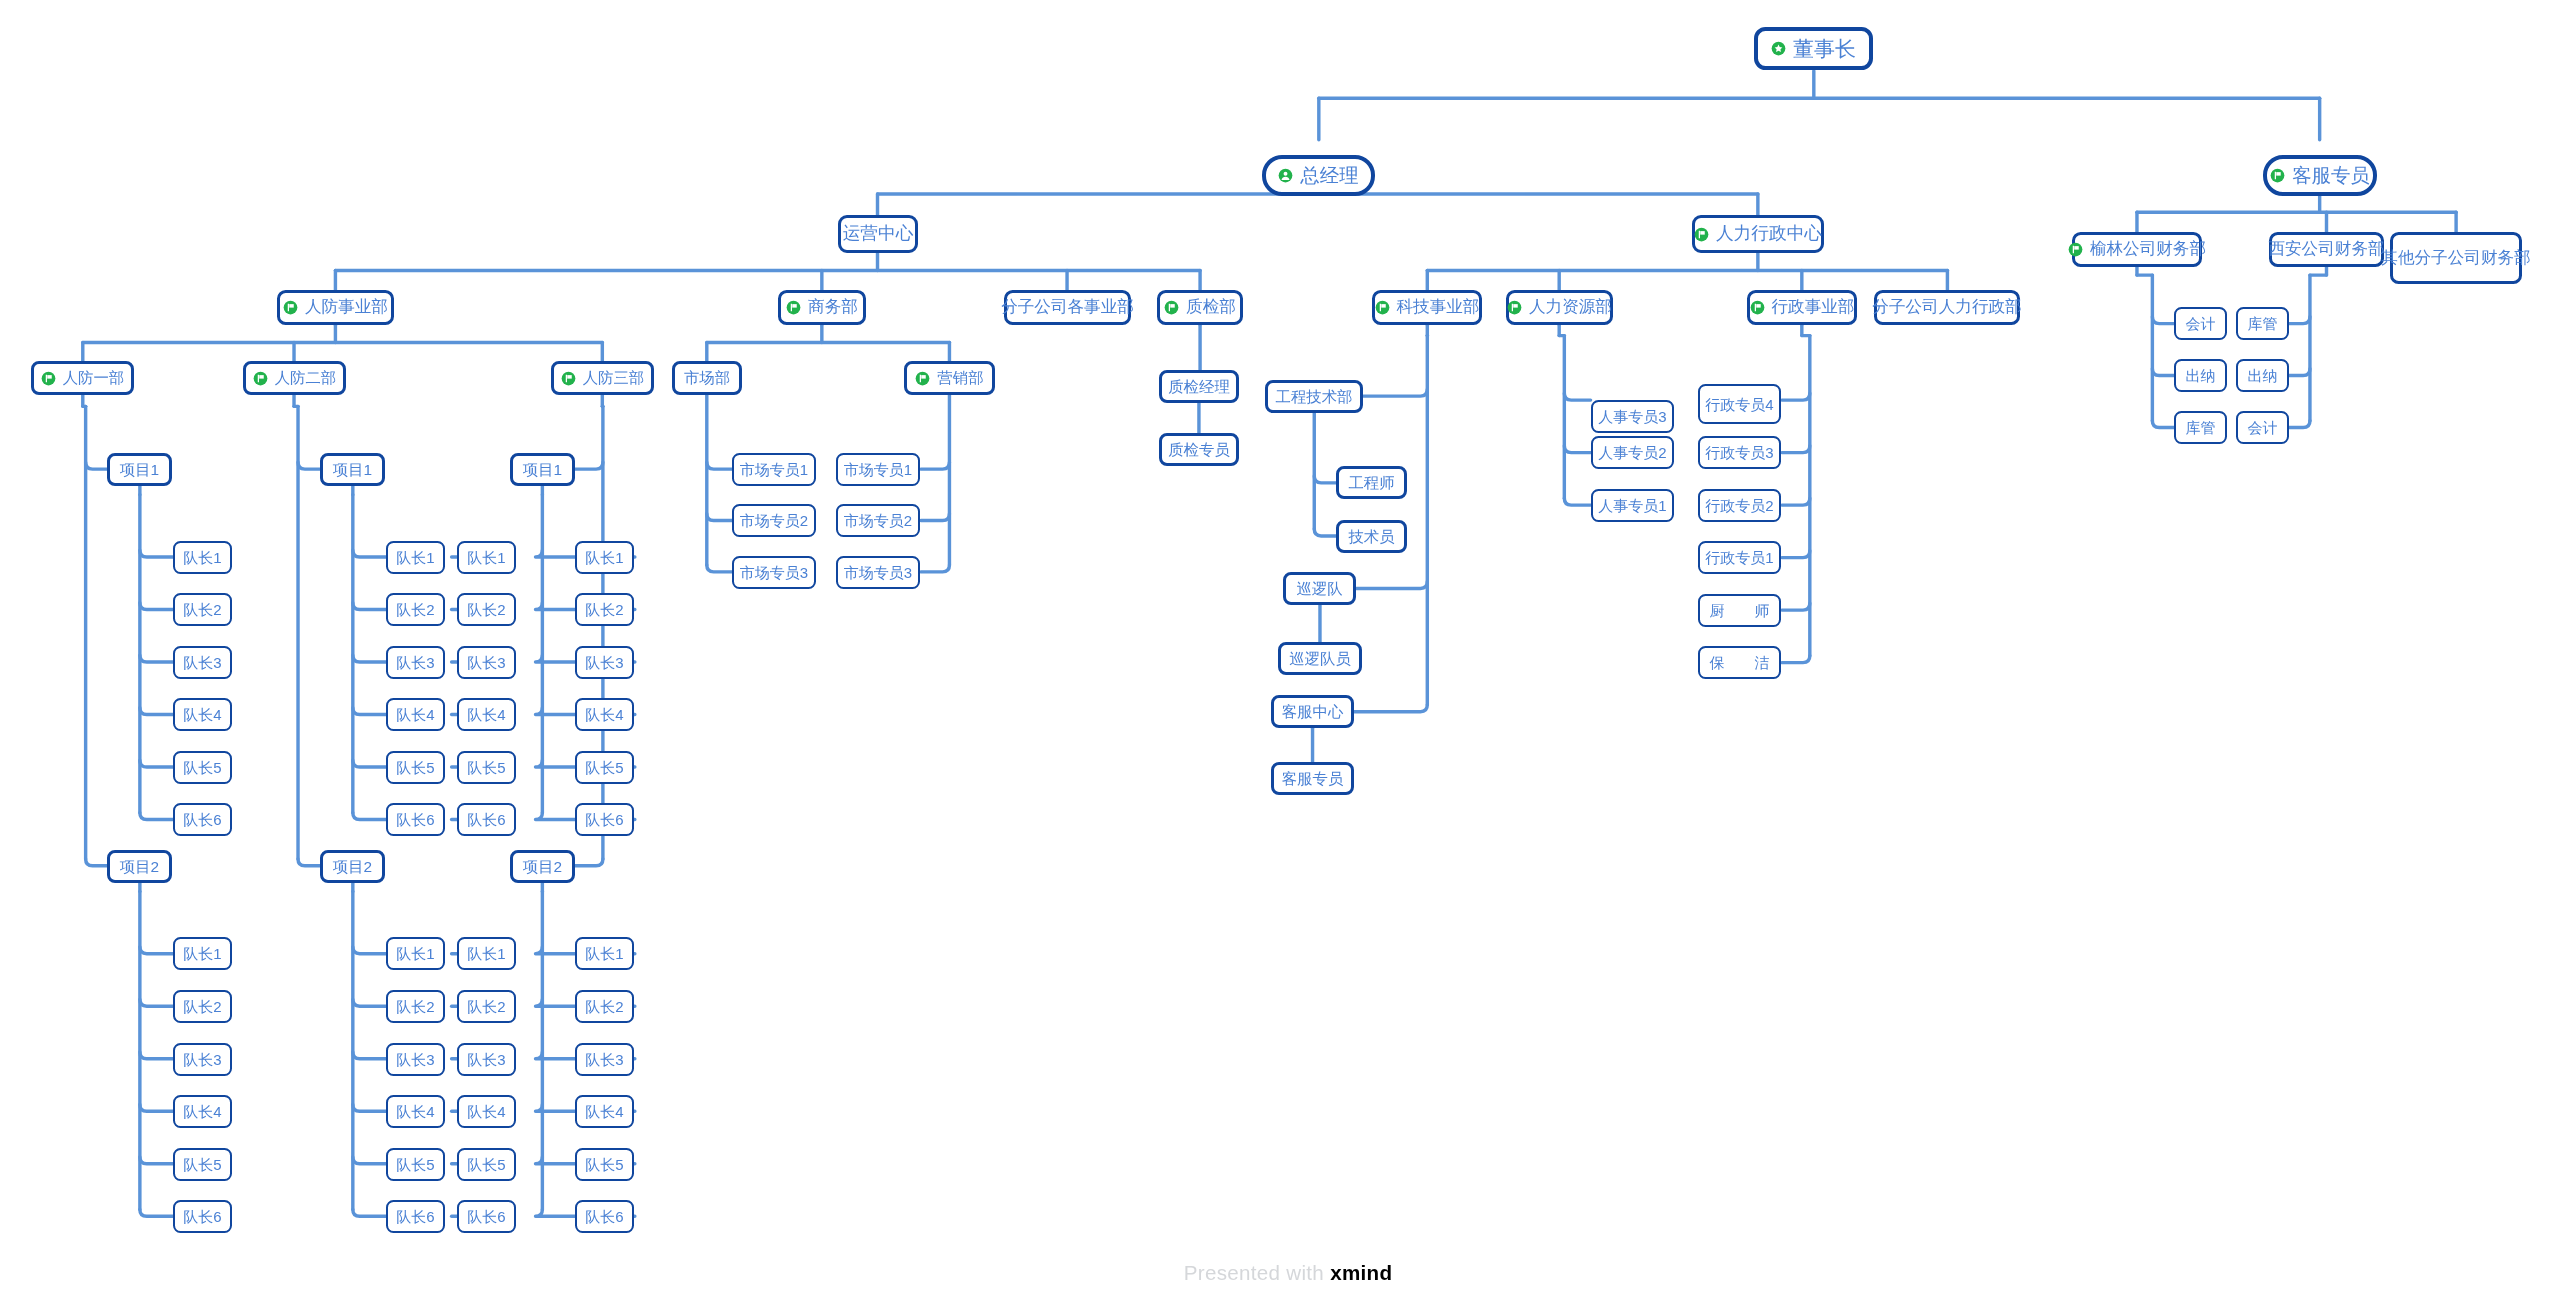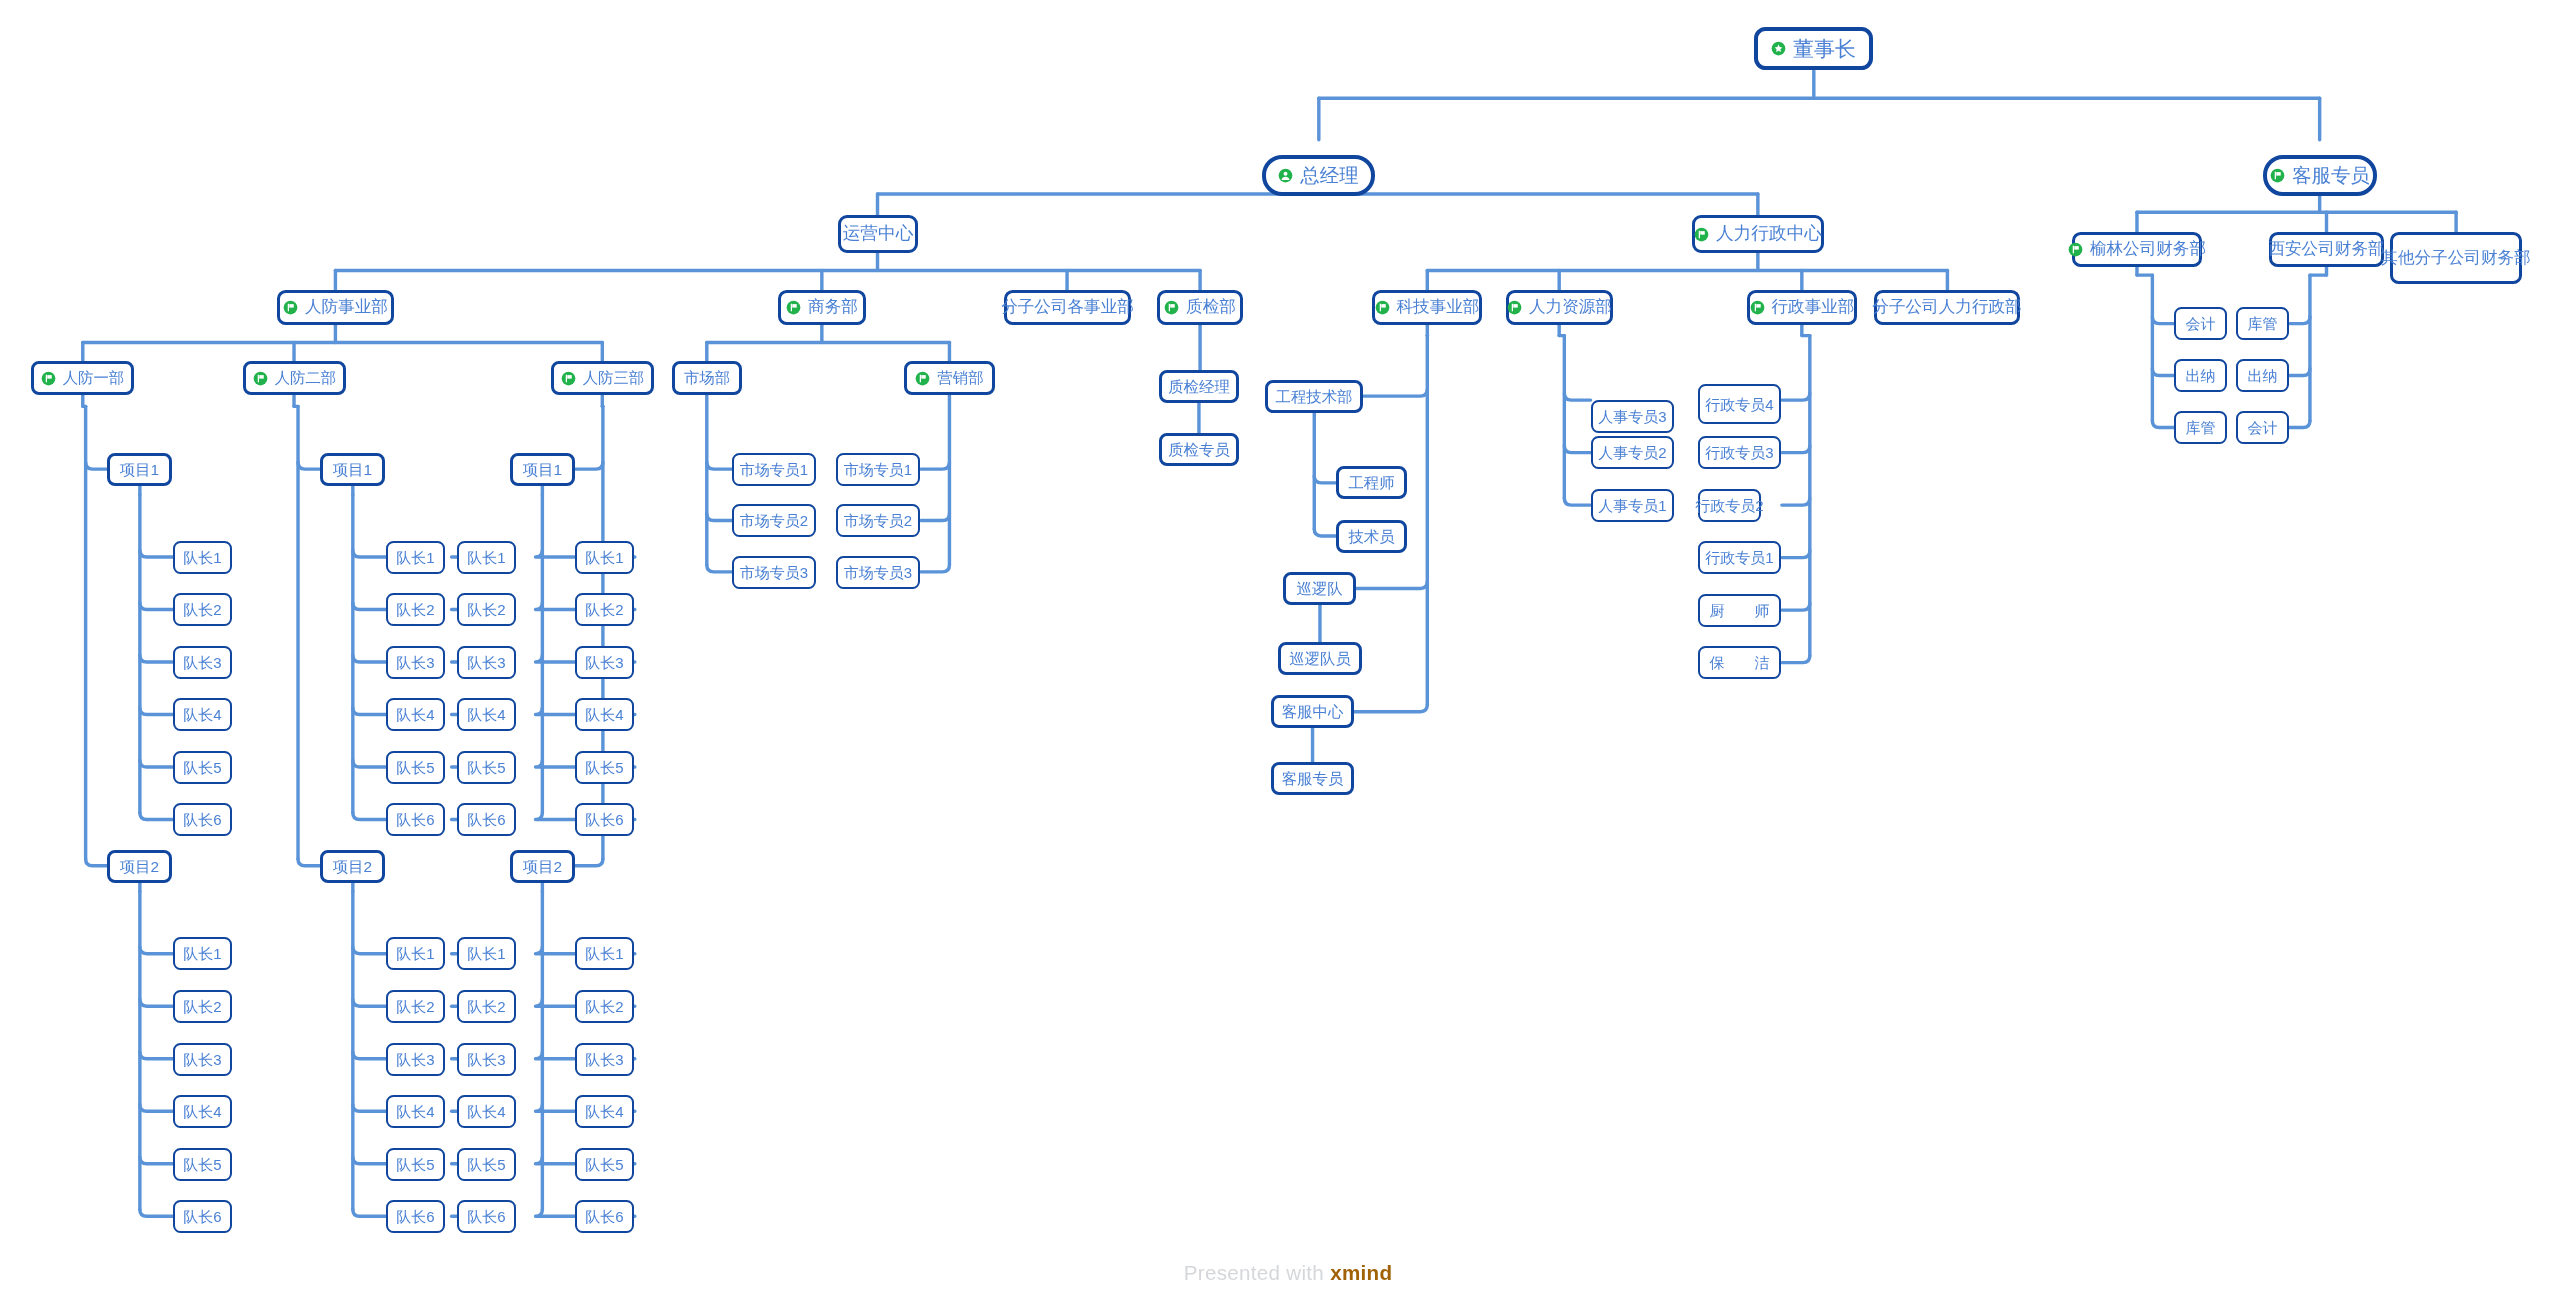--- a/index.html
+++ b/index.html
@@ -44,21 +44,21 @@
 
   .wm{
     position:absolute;
     left:0;width:2576px;
     text-align:center;
     color:#d5d7da;
     font-size:20.6px;
     letter-spacing:0.3px;
     z-index:2;
   }
-  .wm b{color:#a16207;font-weight:700;}
+  .wm b{color:#000000;font-weight:700;}
 </style>
 </head>
 <body>
 
 <div id="canvas">
 
   <svg class="links" id="links" viewBox="0 0 4512 2290" preserveAspectRatio="none">
       <path d="M 3177 124 L 3177 172" fill="none" stroke="#5a93d8" stroke-width="6" stroke-linecap="round" stroke-linejoin="round"></path>
       <path d="M 2310 172 L 4063 172" fill="none" stroke="#5a93d8" stroke-width="6" stroke-linecap="round" stroke-linejoin="round"></path>
       <path d="M 2310 172 L 2310 245" fill="none" stroke="#5a93d8" stroke-width="6" stroke-linecap="round" stroke-linejoin="round"></path>
@@ -619,21 +619,21 @@
       </div>
       <div class="node t-small" style="left: 1591px; top: 489px; width: 83px; height: 33px;">
         <span class="lbl">人事专员1</span>
       </div>
       <div class="node t-small" style="left: 1698px; top: 384px; width: 83px; height: 40px;">
         <span class="lbl">行政专员4</span>
       </div>
       <div class="node t-small" style="left: 1698px; top: 436px; width: 83px; height: 33px;">
         <span class="lbl">行政专员3</span>
       </div>
-      <div class="node t-small" style="left: 1698px; top: 489px; width: 63px; height: 33px;">
+      <div class="node t-small" style="left: 1698px; top: 489px; width: 83px; height: 33px;">
         <span class="lbl">行政专员2</span>
       </div>
       <div class="node t-small" style="left: 1698px; top: 541px; width: 83px; height: 33px;">
         <span class="lbl">行政专员1</span>
       </div>
       <div class="node t-small" style="left: 1698px; top: 594px; width: 83px; height: 33px;">
         <span class="lbl">厨　　师</span>
       </div>
       <div class="node t-small" style="left: 1698px; top: 646px; width: 83px; height: 33px;">
         <span class="lbl">保　　洁</span>

